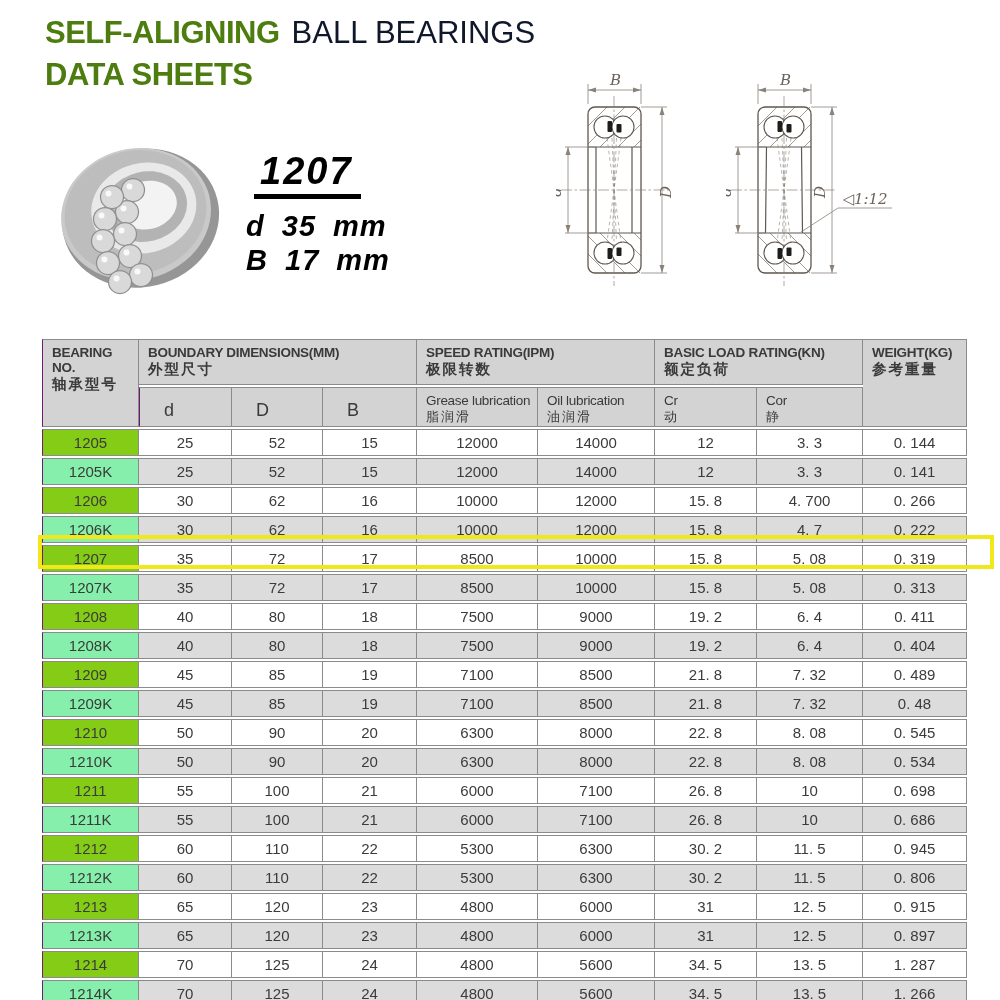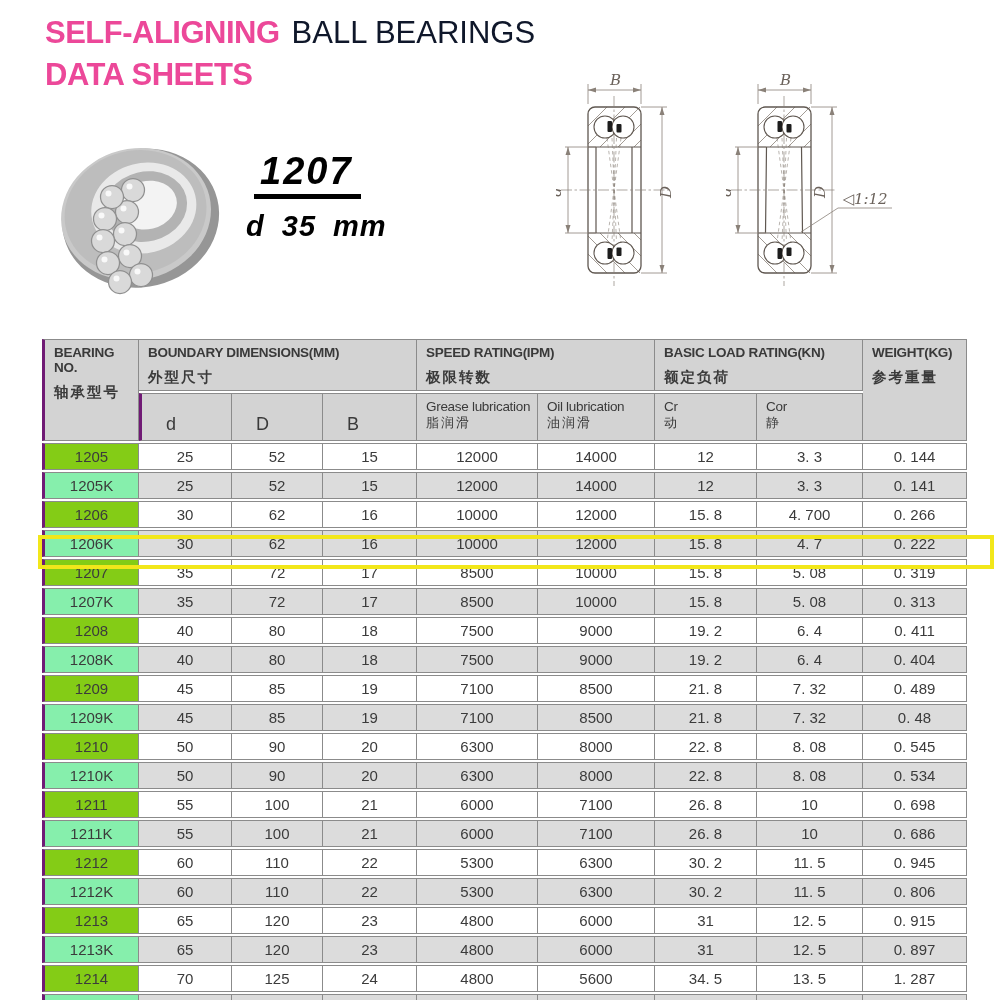--- a/index.html
+++ b/index.html
@@ -1,46 +1,46 @@
 <!DOCTYPE html>
 <html><head>
 <meta charset="utf-8">
 <style>
   html,body{margin:0;padding:0;background:#ffffff;}
   body{width:1000px;height:1000px;position:relative;overflow:hidden;
        font-family:"Liberation Sans",sans-serif;color:#2d2a27;}
 
   
   .title-block{position:absolute;left:45px;top:14px;line-height:37px;white-space:nowrap;}
-  .t-bold{font-weight:800;font-size:31px;letter-spacing:-0.5px;color:#ec4899;}
+  .t-bold{font-weight:800;font-size:31px;letter-spacing:-0.5px;color:#4d7c0f;}
   .t-light{font-weight:500;font-size:31px;letter-spacing:0px;color:#0f172a;margin-left:12px;}
 
   
   .product{position:absolute;left:246px;top:150px;font-style:italic;color:#000;}
   .model{display:inline-block;font-size:38px;font-weight:800;letter-spacing:2px;
          border-bottom:5px solid #000;padding:0 8px 1px 6px;margin-left:8px;}
   .dims{margin-top:10px;font-size:29px;font-weight:800;line-height:34px;
         letter-spacing:1px;word-spacing:8px;font-style:italic;}
 
   
   .drw{position:absolute;}
   .drw text{font-family:"DejaVu Serif",serif;font-style:italic;fill:#6b625b;}
 
   
   .tbl-wrap{position:absolute;left:42px;top:337px;}
   table{border-collapse:separate;border-spacing:0 2px;table-layout:fixed;width:925px;}
   th,td{box-sizing:border-box;border:1px solid #8b8b8b;border-left:none;}
-  th:first-child,td:first-child{border-left:3px solid #701a75;}
+  th:first-child,td:first-child{border-left:1px solid #701a75;}
   th{background:#d3d3d3;text-align:left;vertical-align:top;
      padding:5px 3px 3px 9px;color:#3a3a3a;}
   .h1 th{height:46px;}
   .h2 th{height:38px;}
   .grp-en{font-weight:700;font-size:13.5px;letter-spacing:-0.3px;}
-  .grp-cn{font-weight:700;font-size:14.5px;margin-top:8px;letter-spacing:2px;}
-  th.sub{vertical-align:bottom;padding-bottom:8px;}
+  .grp-cn{font-weight:700;font-size:14.5px;margin-top:0;letter-spacing:2px;}
+  th.sub{vertical-align:bottom;padding-bottom:0;}
   th.sub .sub-en{font-weight:400;font-size:13.5px;letter-spacing:-0.3px;}
   th.sub .sub-cn{font-weight:400;font-size:13px;letter-spacing:2px;}
   th.sub-dim{vertical-align:bottom;font-weight:400;font-size:18px;
              padding-left:24px;padding-bottom:5px;}
   td{text-align:center;font-size:15px;height:26px;line-height:25px;padding:0;
      color:#3b3b3b;background:#ffffff;}
   td.c-no{background:#84cc16;}
   tr.k-row td{background:#dcdcdc;}
   tr.k-row td.c-no{background:#86efac;}
 
@@ -93,20 +93,21 @@
     <circle cx="95" cy="199" r="6"></circle>
       <circle cx="105" cy="243" r="6"></circle>
     <circle cx="129" cy="281" r="6"></circle>
   </g>
 </svg>
 
 <div class="product">
   <div><span class="model">1207</span></div>
   <div class="dims">
     <div>d 35 mm</div>
+    <div>B 17 mm</div>
   </div>
 </div>
 
 <svg class="drw" style="left:556px;top:72px" width="120" height="228" viewBox="0 0 240 456">
   <g stroke="#8a8178" stroke-width="1.6" fill="none">
 
     <path d="M64 108 L102 70 M64 144 L138 70 M88 150 L168 70 M124 150 L170 104 M156 150 L170 136"></path>
 
     <path d="M64 364 L102 402 M64 328 L138 402 M88 322 L168 402 M124 322 L170 368 M156 322 L170 336"></path>
   </g>

